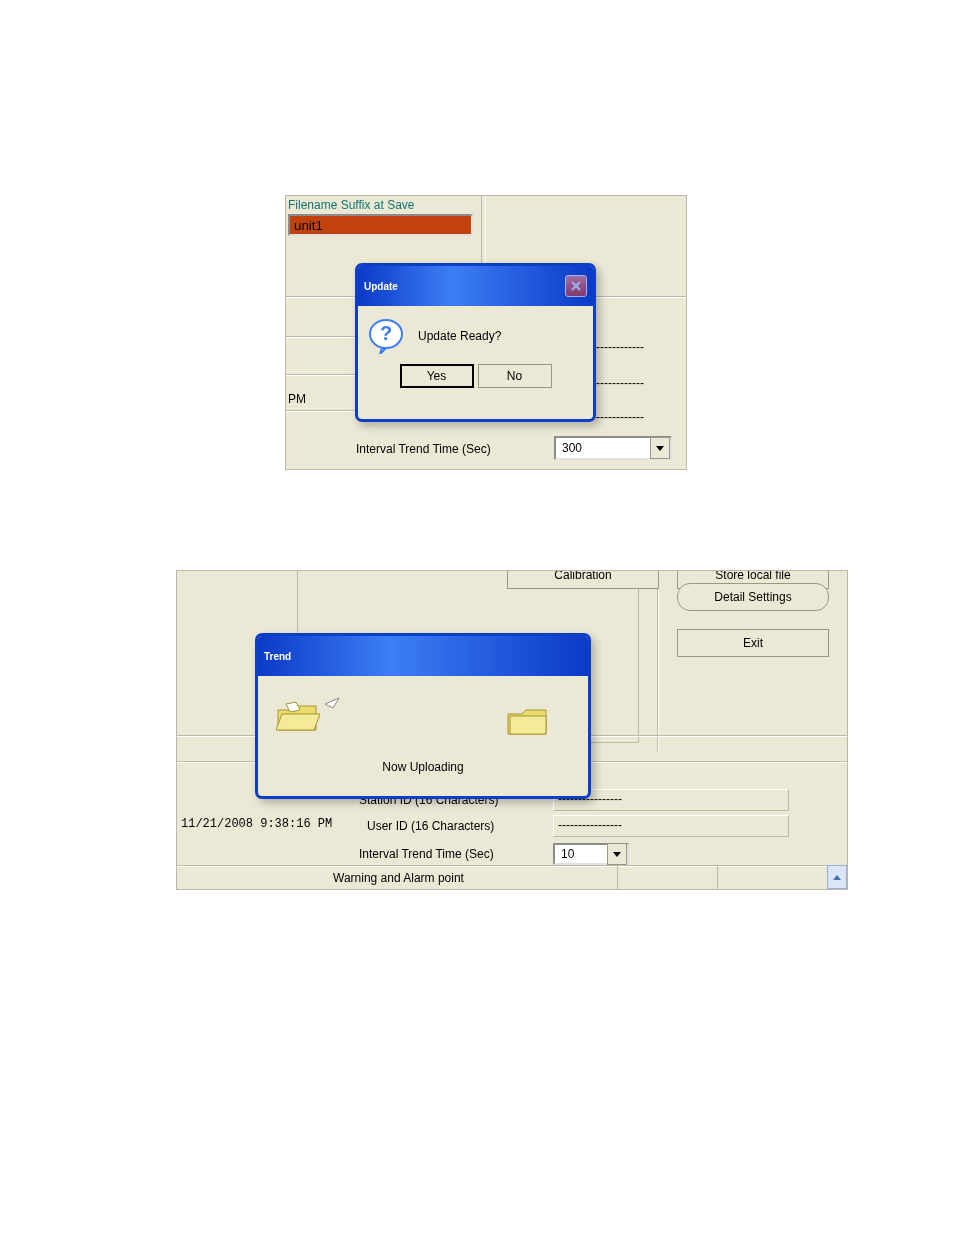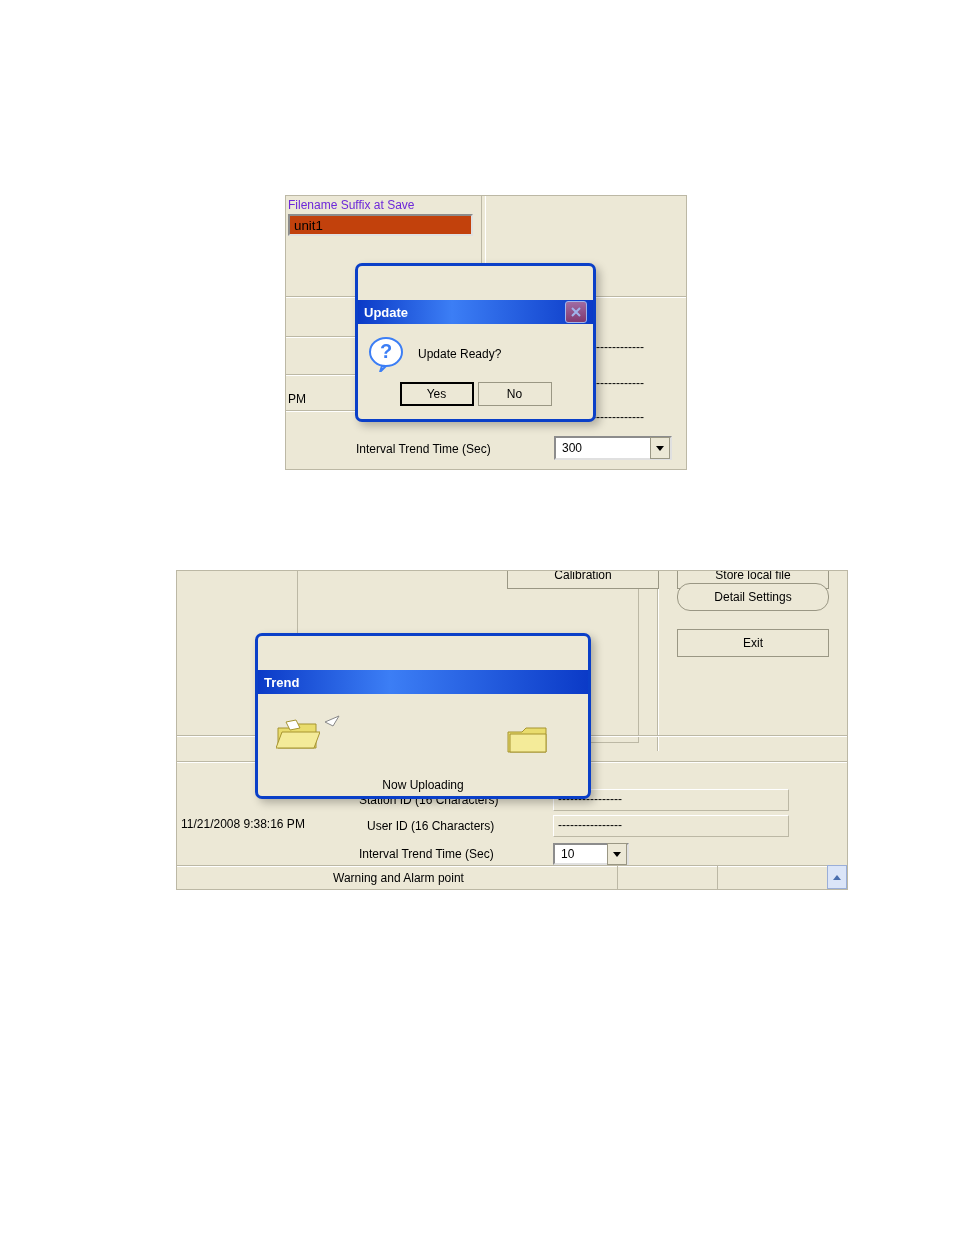--- a/index.html
+++ b/index.html
@@ -65,21 +65,21 @@
   .top-shot .hline4 {
     position: absolute;
     left: 0; top: 214px;
     width: 70px; height:0;
     border-top:1px solid #bcb8a5;
     border-bottom:1px solid #fff;
   }
   .top-shot .suffix-label {
     position: absolute;
     left: 2px; top: 2px;
-    color: #6d28d9;
+    color: #0f766e;
   }
   .top-shot .suffix-input {
     position: absolute;
     left: 2px; top: 18px;
     width: 185px; height: 22px;
     border: 2px inset #e0e0e0;
     background: #c2410c;
     padding: 2px 4px;
     box-sizing: border-box;
   }
@@ -123,29 +123,28 @@
     position:absolute;
     left: 355px; top: 263px;
     width: 235px; height: 153px;
     border: 3px solid #0a3fc8;
     background: #ece8d6;
     box-shadow: 4px 4px 8px rgba(0,0,0,0.25);
     border-radius: 7px;
     overflow:hidden;
   }
   .titlebar {
-    height: 24px;
+    height: 40px;
     background: linear-gradient(to right, #0b3ac7, #3c7ef5 40%, #0b3ac7);
     color: #fff;
     font-weight: bold;
     display:flex; align-items:center;
     padding: 0 6px;
     justify-content:space-between;
-    font-size: 13px;
-    margin-top: 34px;
+    font-size: 10px;
   }
   .titlebar .close {
     width: 20px; height: 20px;
     background: linear-gradient(#f88, #c33);
     border:1px solid #fff;
     border-radius:3px;
     display:flex; align-items:center; justify-content:center;
     opacity:0.6;
   }
   .titlebar .close svg { width:10px; height:10px; }
@@ -222,21 +221,21 @@
     position:absolute;
     left:0; width:670px; height:0;
     border-top:1px solid #bcb8a5;
     border-bottom:1px solid #fff;
   }
   .bot-shot .row1 { top: 164px; }
   .bot-shot .row2 { top: 190px; }
 
   .bot-shot .timestamp {
     position:absolute;
-    left: 4px; top: 246px;
+    left: 4px; top: 246px; font-family: Liberation Mono, monospace;
   }
   .bot-shot .label-station { position:absolute; left:182px; top:222px; }
   .bot-shot .label-user    { position:absolute; left:190px; top:248px; }
   .bot-shot .label-interval{ position:absolute; left:182px; top:276px; }
   .bot-shot .fld-station { position:absolute; left:376px; top:218px; width:236px; height:22px; border:1px solid #bcb8a5; border-top-color:#fff; border-left-color:#fff; background:#ece8d6; padding:2px 4px; box-sizing:border-box; }
   .bot-shot .fld-user    { position:absolute; left:376px; top:244px; width:236px; height:22px; border:1px solid #bcb8a5; border-top-color:#fff; border-left-color:#fff; background:#ece8d6; padding:2px 4px; box-sizing:border-box; }
   .bot-shot .dash-above  { position:absolute; left:380px; top:196px; }
   .bot-shot .sel-interval{
     position:absolute; left:376px; top:272px;
     width:76px; height:22px;

